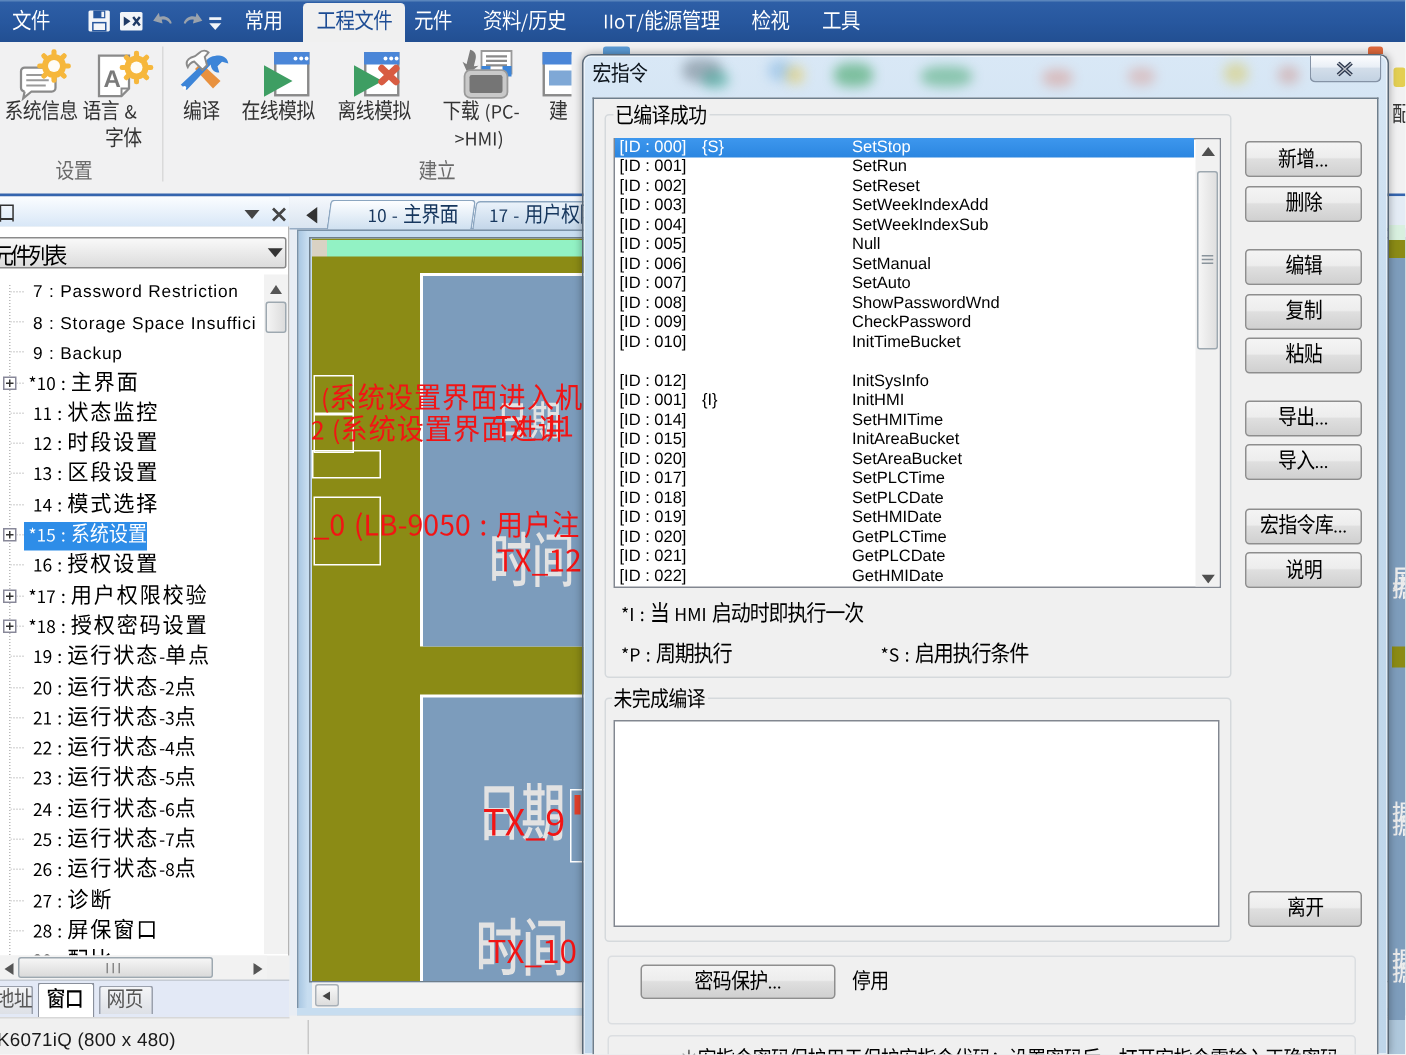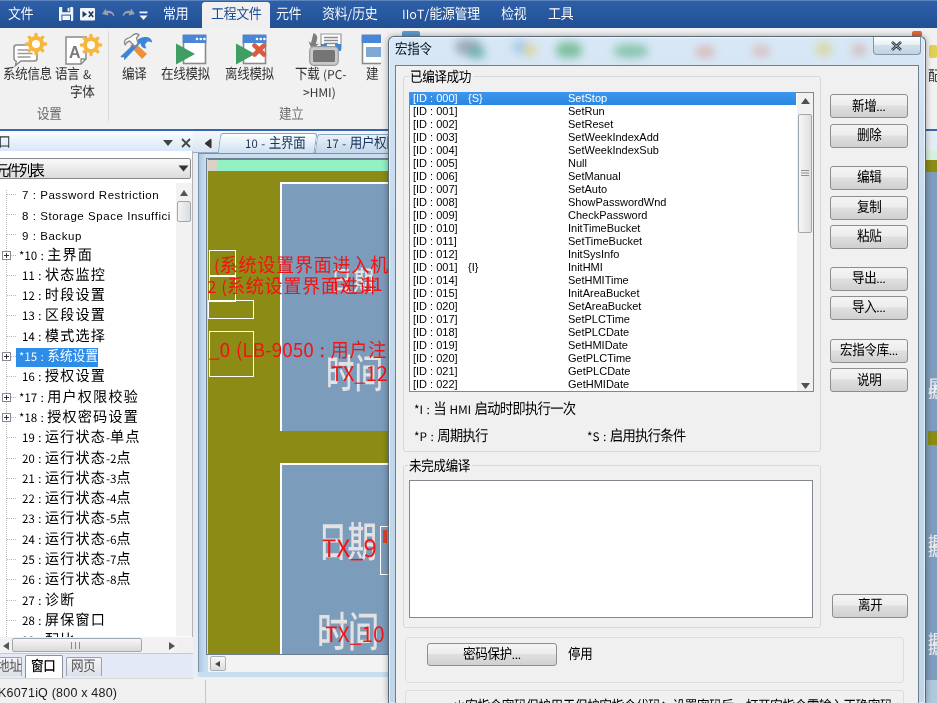--- a/index.html
+++ b/index.html
@@ -1132,24 +1132,20 @@
         <span style="position:absolute;left:158px">ShowPasswordWnd</span>
       </div>
       <div class="ab" style="left:1px;top:117px;width:386px;height:13px;font-size:11px;line-height:13px;color:#000;white-space:nowrap">
         <span style="position:absolute;left:3px">[ID : 009]</span>
         <span style="position:absolute;left:158px">CheckPassword</span>
       </div>
       <div class="ab" style="left:1px;top:130px;width:386px;height:13px;font-size:11px;line-height:13px;color:#000;white-space:nowrap">
         <span style="position:absolute;left:3px">[ID : 010]</span>
         <span style="position:absolute;left:158px">InitTimeBucket</span>
       </div>
-      <div class="ab" style="left:1px;top:143px;width:386px;height:13px;font-size:11px;line-height:13px;color:#000;white-space:nowrap">
-        <span style="position:absolute;left:3px">[ID : 011]</span>
-        <span style="position:absolute;left:158px">SetTimeBucket</span>
-      </div>
       <div class="ab" style="left:1px;top:156px;width:386px;height:13px;font-size:11px;line-height:13px;color:#000;white-space:nowrap">
         <span style="position:absolute;left:3px">[ID : 012]</span>
         <span style="position:absolute;left:158px">InitSysInfo</span>
       </div>
       <div class="ab" style="left:1px;top:169px;width:386px;height:13px;font-size:11px;line-height:13px;color:#000;white-space:nowrap">
         <span style="position:absolute;left:3px">[ID : 001]</span>
         <span style="position:absolute;left:58px">{I}</span>
         <span style="position:absolute;left:158px">InitHMI</span>
       </div>
       <div class="ab" style="left:1px;top:182px;width:386px;height:13px;font-size:11px;line-height:13px;color:#000;white-space:nowrap">

